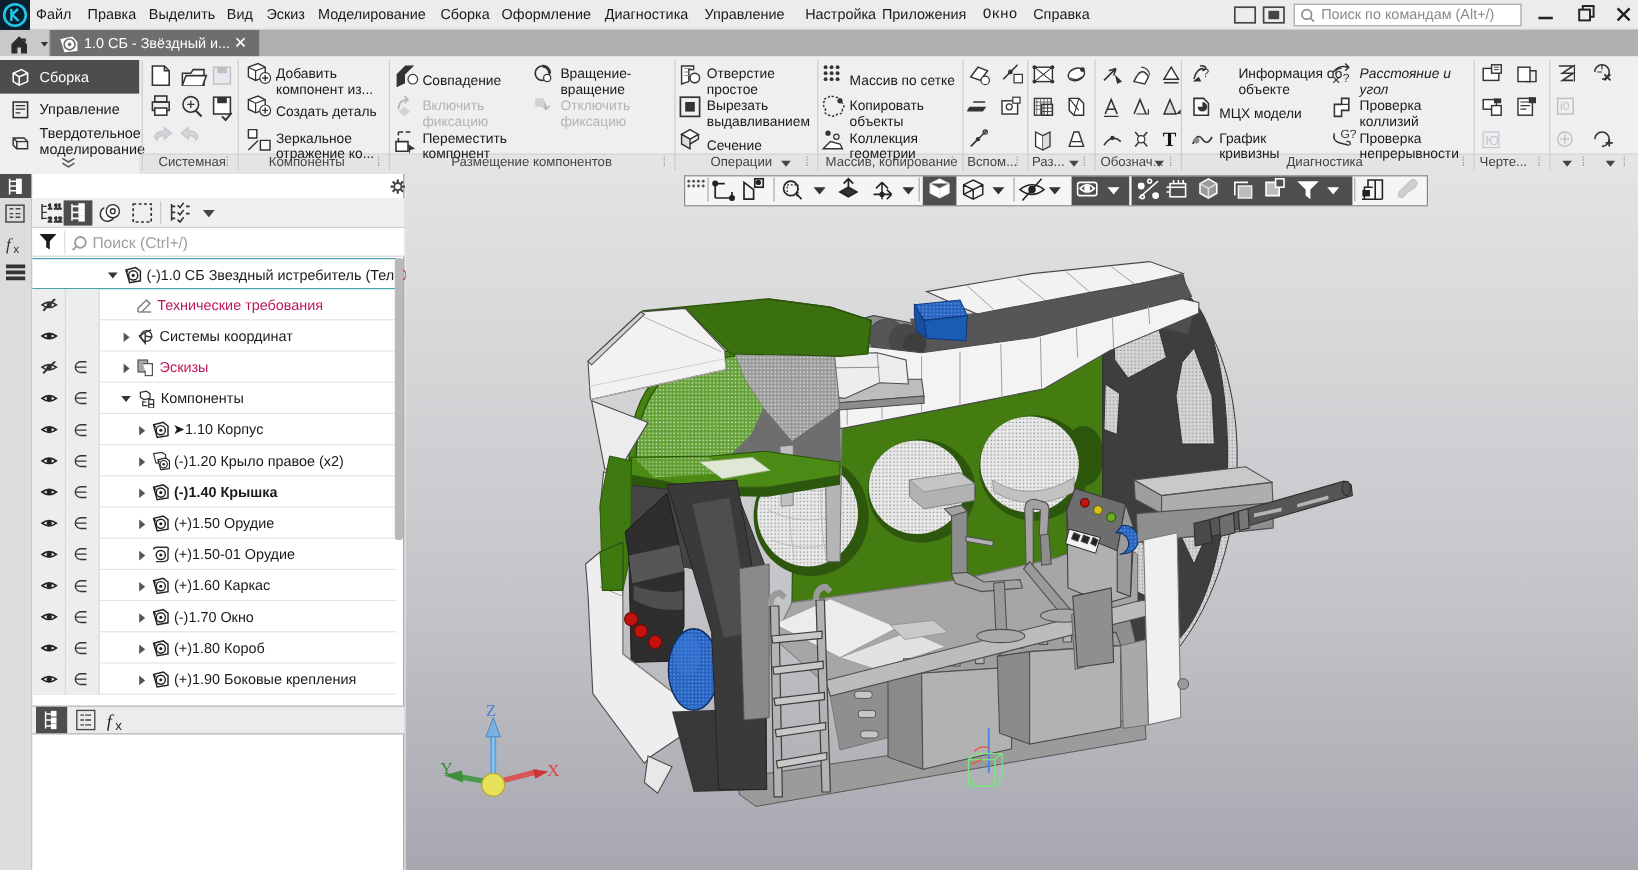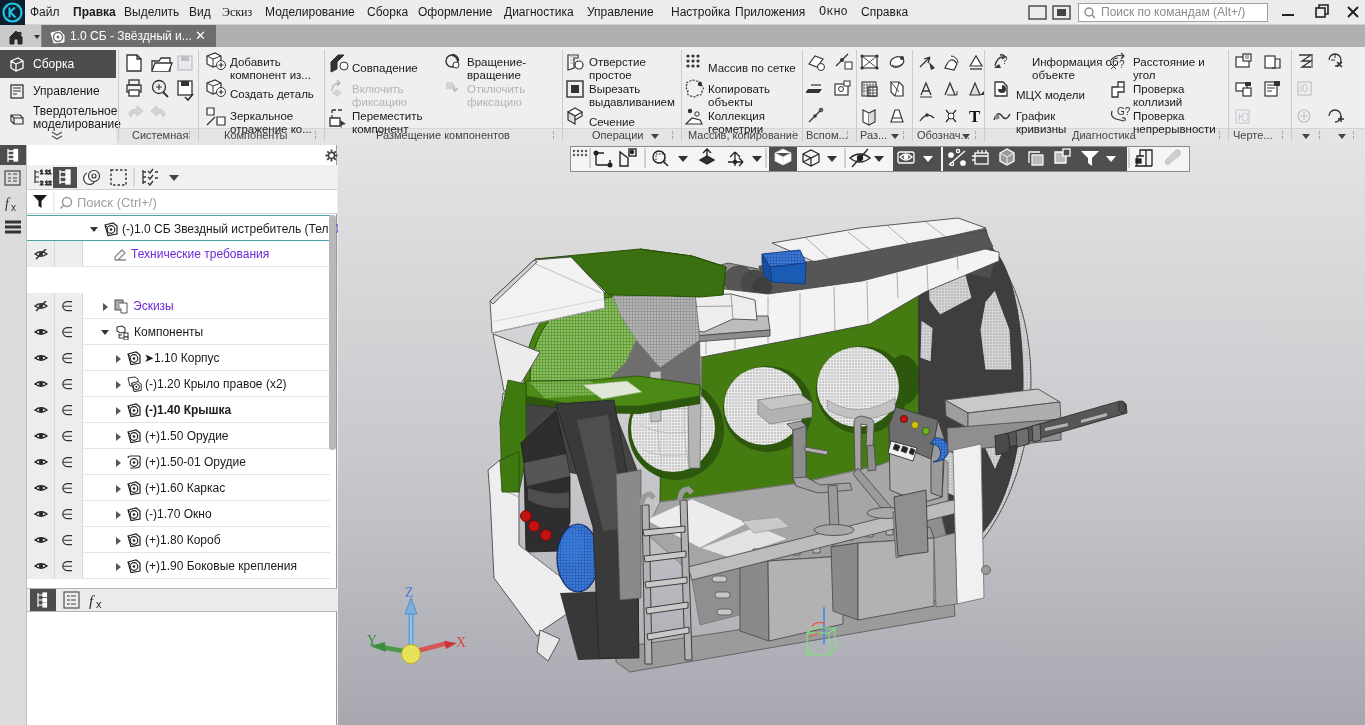--- a/index.html
+++ b/index.html
@@ -40,43 +40,43 @@
 
 #treepanel { position:absolute; left:27px; top:145px; width:310px; height:580px; background:#ffffff; border-right:1px solid #9a9a9a; }
 #treehdr { position:absolute; left:0; top:0; width:310px; height:20px; background:#d9d9d9; font-size:12px; color:#333; line-height:20px; padding-left:5px; }
 #treetools { position:absolute; left:0; top:20px; width:310px; height:25px; background:#f0f0f0; border-bottom:1px solid #cfcfcf; }
 #treesearch { position:absolute; left:0; top:45px; width:310px; height:24px; background:#ffffff; border-bottom:1px solid #d8d8d8; }
 #treerows { position:absolute; left:0; top:69px; width:310px; height:467px; }
 .trow { position:absolute; left:0; width:303px; height:26px; border-bottom:1px solid #e4e4e4; font-size:12px; color:#1a1a1a; }
 .trow .cols { position:absolute; left:0; top:0; width:56px; height:26px; background:#ededed; border-right:1px solid #d8d8d8; }
 .trow .c1 { position:absolute; left:0; top:0; width:28px; height:26px; border-right:1px solid #d8d8d8; }
 .trow .lbl { position:absolute; top:6px; white-space:nowrap; }
-.gray { color:#6d28d9; }
+.gray { color:#be185d; }
 #treetabs { position:absolute; left:0; top:443px; width:310px; height:24px; background:#ececec; border-top:1px solid #b5b5b5; border-bottom:1px solid #b5b5b5; }
 #treescroll { position:absolute; right:0px; top:70px; width:7px; height:235px; background:#b9b9b9; border-radius:3px; }
 
 
 #viewport { position:absolute; left:338px; top:145px; width:1027px; height:580px; background:linear-gradient(#e3e3e5 0%, #c8c8cc 55%, #a7a7b0 100%); }
 #vtoolbar { position:absolute; left:232px; top:1px; width:620px; height:26px; background:#f5f5f5; border:1px solid #8a8a8a; }
 </style>
 </head>
 <body>
 <div id="app">
 
 <div id="menubar"></div>
 <div id="logo"><svg width="25" height="25">
         <rect x="0" y="0" width="25" height="25" fill="#0c2030"></rect>
         <circle cx="12.5" cy="12.5" r="9" fill="none" stroke="#1ec8e6" stroke-width="2.2"></circle>
         <path d="M9.5 7.5 L9.5 17.5 M9.5 12.5 L15 7.5 M10 12 L15.5 17.5" stroke="#1ec8e6" stroke-width="2" fill="none"></path>
       </svg></div>
 <div class="menu" style="left:30px;">Файл</div>
-<div class="menu" style="left:73px;font-weight:bold;">Правка</div>
+<div class="menu" style="left:73px;">Правка</div>
 <div class="menu" style="left:124px;">Выделить</div>
 <div class="menu" style="left:189px;">Вид</div>
-<div class="menu" style="left:222px;font-family:Liberation Serif, serif;">Эскиз</div>
+<div class="menu" style="left:222px;">Эскиз</div>
 <div class="menu" style="left:265px;">Моделирование</div>
 <div class="menu" style="left:367px;">Сборка</div>
 <div class="menu" style="left:418px;">Оформление</div>
 <div class="menu" style="left:504px;">Диагностика</div>
 <div class="menu" style="left:587px;">Управление</div>
 <div class="menu" style="left:671px;">Настройка</div>
 <div class="menu" style="left:735px;">Приложения</div>
 <div class="menu" style="left:819px;font-family:Liberation Mono, monospace;">Окно</div>
 <div class="menu" style="left:861px;">Справка</div>
 <svg class="abs" style="left:1028px;top:5px;" width="44" height="16">
@@ -386,21 +386,21 @@
         <path d="M9 8 h6" stroke="#333"></path>
       </g>
 <g transform="translate(0,54)">
         <path d="M3 5 q-2 6 4 8 l8 2 m-2 -3 q4 -1 3 3" fill="none" stroke="#333" stroke-width="1.2"></path>
         <text x="8" y="9" font-size="10" fill="#333">G?</text>
       </g>
 </svg>
 <div class="bigbtn" style="left:1032px;top:56px;">Информация об<br>объекте</div>
 <div class="bigbtn" style="left:1016px;top:89px;">МЦХ модели</div>
 <div class="bigbtn" style="left:1016px;top:110px;">График<br>кривизны</div>
-<div class="bigbtn" style="left:1133px;top:56px;">Расстояние и<br>угол</div>
+<div class="bigbtn" style="left:1133px;top:56px;font-style:italic;">Расстояние и<br>угол</div>
 <div class="bigbtn" style="left:1133px;top:83px;">Проверка<br>коллизий</div>
 <div class="bigbtn" style="left:1133px;top:110px;">Проверка<br>непрерывности</div>
 
 <svg class="abs" style="left:1234px;top:52px;" width="54" height="76">
 <g>
         <rect x="2" y="5" width="13" height="10" fill="#fff" stroke="#333" stroke-width="1.2"></rect>
         <rect x="9" y="2" width="8" height="7" fill="#fff" stroke="#333" stroke-width="1.2"></rect>
         <path d="M11 4 h4 m-4 2 h4" stroke="#333" stroke-width="0.8"></path>
       </g>
 <g transform="translate(29,0)">
@@ -601,20 +601,37 @@
                 <use href="#ieyeoff"></use>
               </svg>
             </div>
           </div>
       <svg class="abs" style="left:85px;top:6px;" width="18" height="16">
             <path d="M3 13 L14 13 M3 13 L3 10 L10 3 L13 6 L6 13" fill="none" stroke="#888" stroke-width="1.3"></path>
             <path d="M10 3 L13 6" stroke="#888"></path>
           </svg>
       <div class="lbl gray" style="left:104px;">Технические требования</div>
     </div>
+    <div class="trow" style="top:53px;">
+      <div class="cols">
+            <div class="c1">
+              <svg class="abs" style="left:7px;top:8px;" width="15" height="11">
+                <use href="#ieye"></use>
+              </svg>
+            </div>
+          </div>
+      <svg class="abs" style="left:75px;top:9px;" width="8" height="10">
+            <use href="#iarr"></use>
+          </svg>
+      <svg class="abs" style="left:86px;top:5px;" width="17" height="16">
+            <path d="M8 14 L8 5 L3 8 Z M8 5 L13 3 M8 8 L14 9" fill="none" stroke="#333" stroke-width="1.2"></path>
+            <circle cx="9" cy="8" r="4.5" fill="none" stroke="#333" stroke-width="1.1"></circle>
+          </svg>
+      <div class="lbl" style="left:106px;">Системы координат</div>
+    </div>
     <div class="trow" style="top:79px;">
       <div class="cols">
             <div class="c1">
               <svg class="abs" style="left:7px;top:8px;" width="15" height="11">
                 <use href="#ieyeoff"></use>
               </svg>
             </div>
             <span style="position:absolute;left:34px;top:5px;font-size:14px;color:#333;">∈</span>
           </div>
       <svg class="abs" style="left:75px;top:9px;" width="8" height="10">

